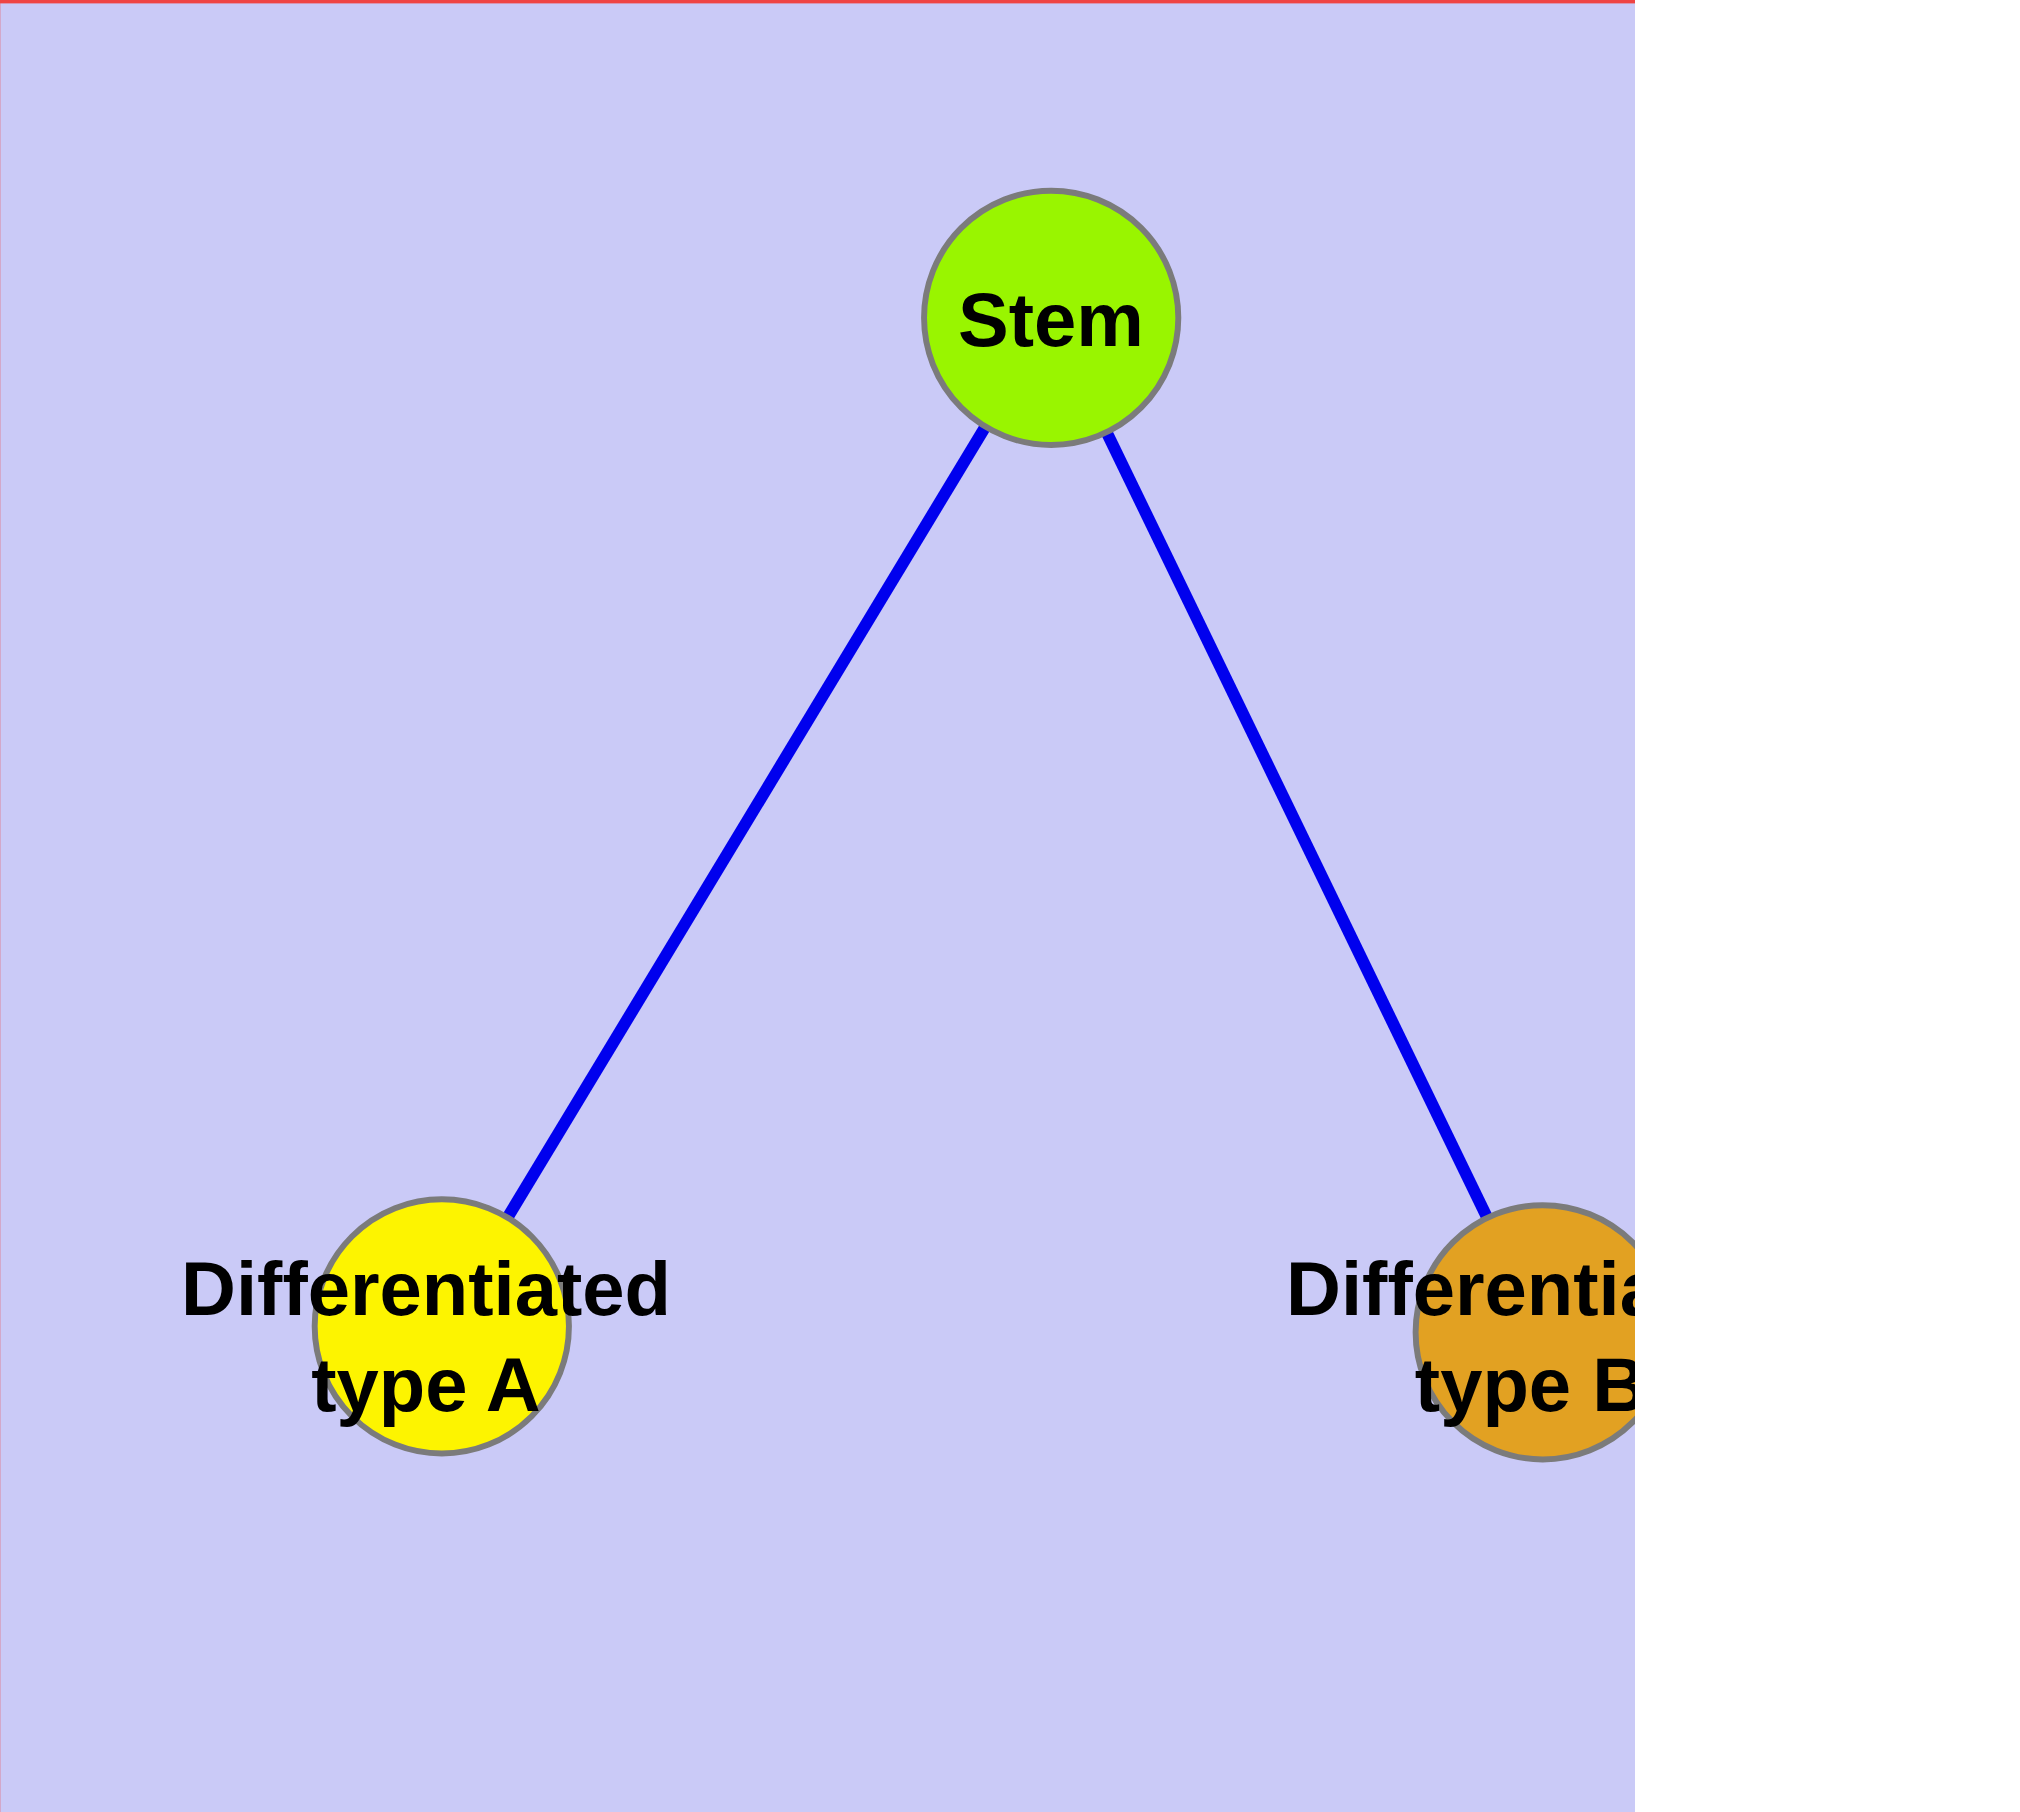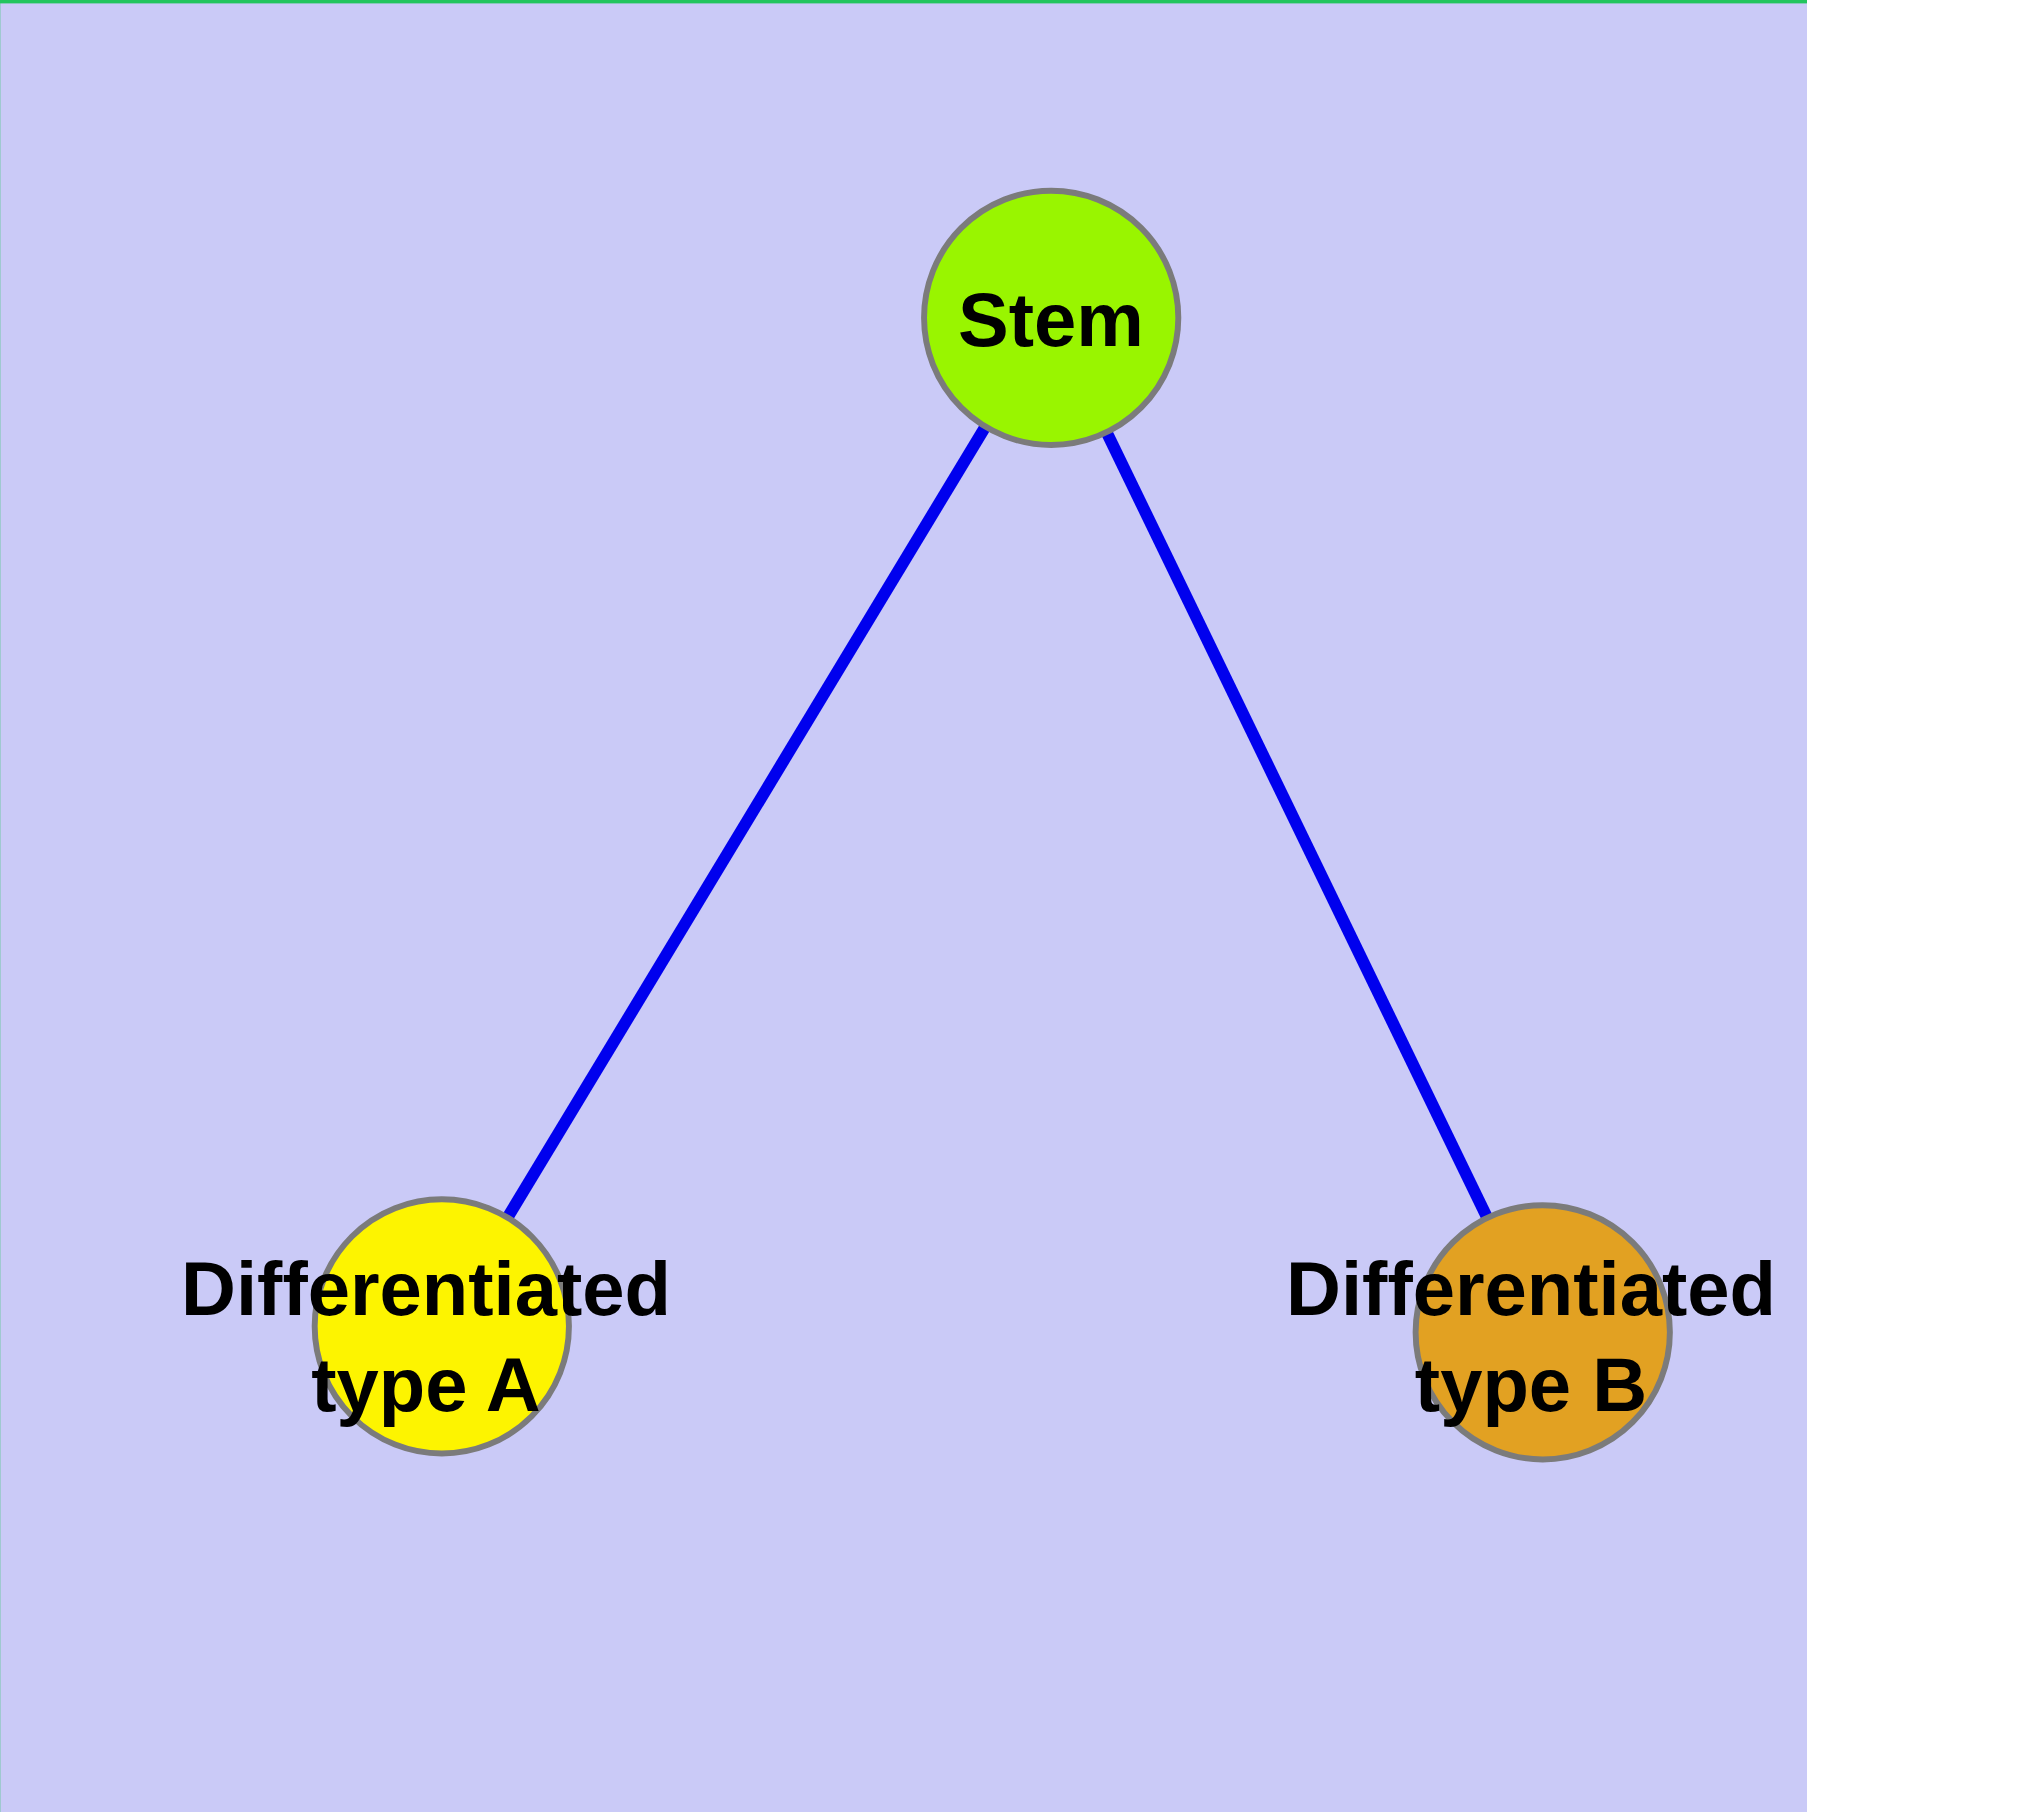--- a/index.html
+++ b/index.html
@@ -3,24 +3,24 @@
 <meta charset="utf-8">
 <style>
   html, body {
     margin: 0;
     padding: 0;
     background: #ffffff;
     font-family: "Liberation Sans", sans-serif;
   }
   .stage {
     position: relative;
-    width: 1807px;
+    width: 1635px;
     height: 1812px;
     overflow: hidden;
-    background: #22c55e;
+    background: #ef4444;
   }
   .stage svg {
     position: absolute;
     top: 0;
     left: 0;
     display: block;
   }
   .node-label {
     position: absolute;
     transform: translate(-50%, -50%);

